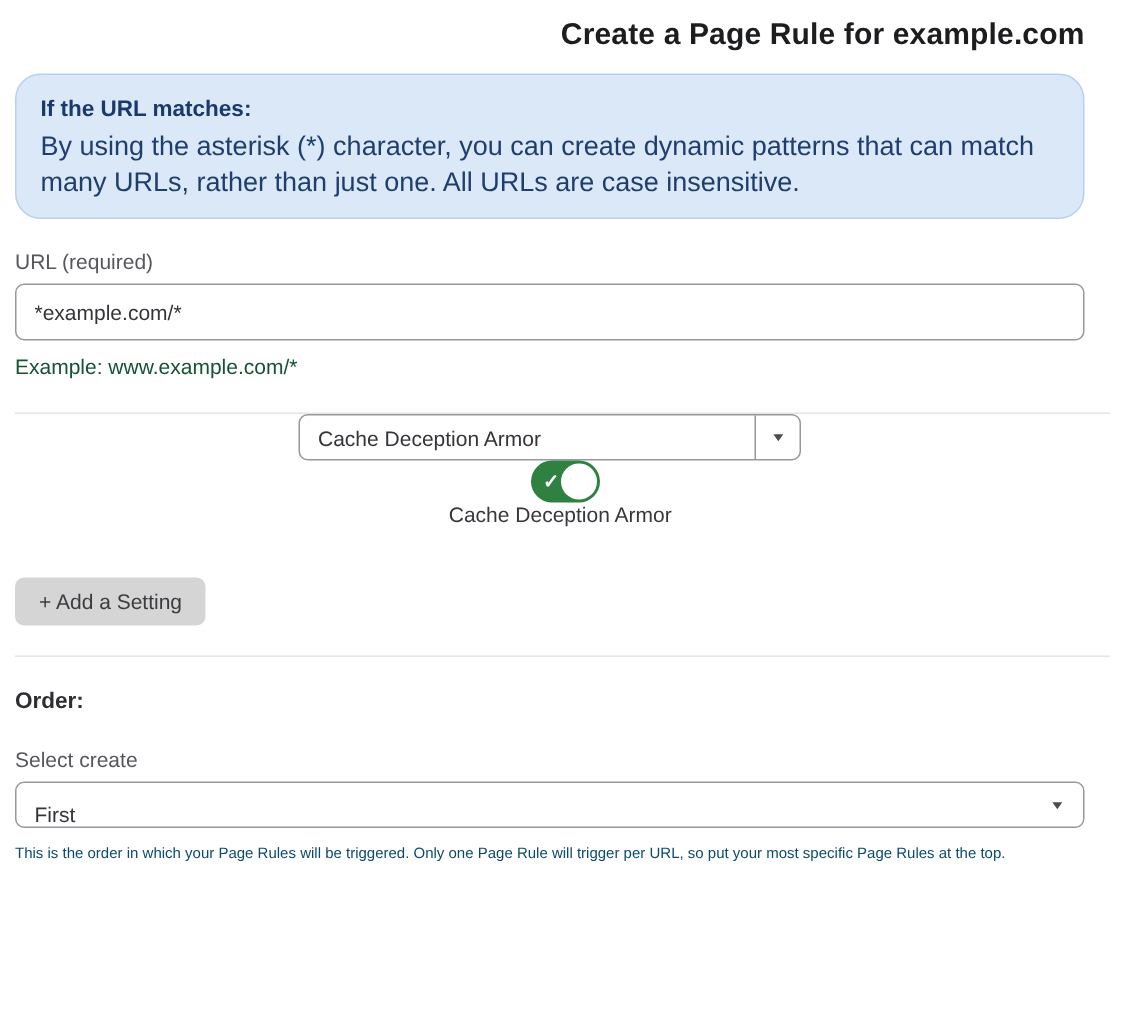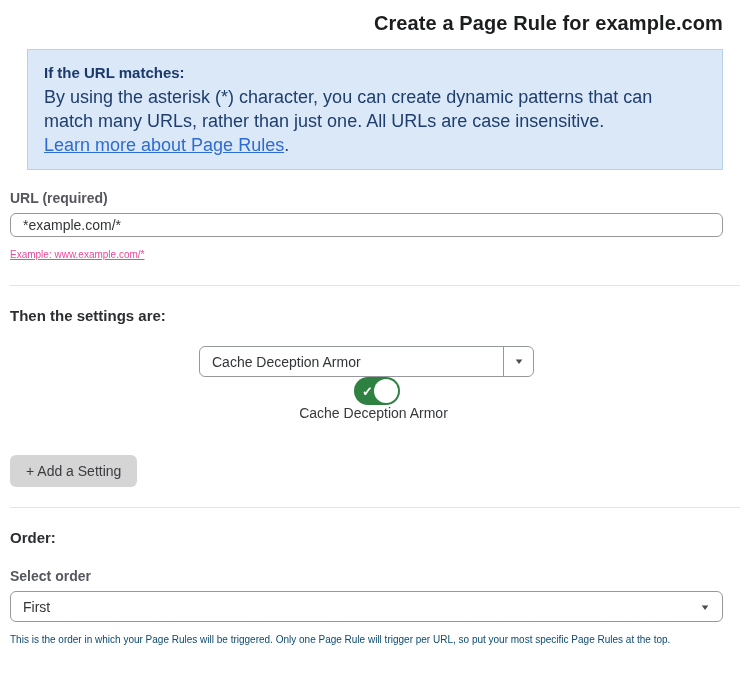--- a/index.html
+++ b/index.html
@@ -6,37 +6,37 @@
   html, body { width: 750px; height: 679px; background: #ffffff; overflow: hidden; }
   body { font-family: "Liberation Sans", sans-serif; color: #333538; }
   .page { padding: 12px 27px 0 10px; }
 
   .page-title {
     font-size: 20px; line-height: 23px; font-weight: bold; color: #1c1d1f;
     margin-bottom: 14px; letter-spacing: 0.1px; text-align: right;
   }
 
   .info-box {
-    background: #dae8f8; border: 1px solid #b6d0ee; border-radius: 0;
-    padding: 11px 16px 12px 16px; margin-bottom: 20px; margin-left: 17px;
+    background: #dae8f8; border: 1px solid #b6d0ee; border-radius: 17px;
+    padding: 11px 16px 12px 16px; margin-bottom: 20px;
   }
   .info-heading { font-size: 15px; font-weight: bold; color: #1b3a6b; line-height: 24px; }
   .info-body { font-size: 18px; color: #1f3e6e; line-height: 24px; max-width: 672px; }
   .info-link { color: #2e6bd4; text-decoration: underline; cursor: pointer; }
   .info-link-suffix { color: #1f3e6e; }
 
-  .field-label { font-size: 14px; color: #55575c; margin-bottom: 7px; font-weight: bold; }
+  .field-label { font-size: 14px; color: #55575c; margin-bottom: 7px; }
 
   .text-input {
-    display: block; width: 100%; height: 24px;
+    display: block; width: 100%; height: 38px;
     border: 1px solid #96989d; border-radius: 6px;
     padding: 0 12px; font-size: 14px; color: #333538;
     font-family: "Liberation Sans", sans-serif; background: #ffffff; outline: none;
   }
-  .helper-text { font-size: 10px; color: #ec4899; margin-top: 7px; line-height: 21px; text-decoration: underline; }
+  .helper-text { font-size: 14px; color: #14532d; margin-top: 7px; line-height: 21px; }
 
   .divider { border: none; border-top: 1px solid #e4e4e4; margin: 20px -17px 0 0; }
 
   .section-heading {
     font-size: 15px; font-weight: bold; color: #2c2e32; margin-top: 21px; margin-bottom: 22px;
   }
 
   .setting-row { display: flex; align-items: center; flex-direction: column; }
   .select-composite {
     display: flex; align-items: stretch; width: 335px; height: 31px;
@@ -71,52 +71,48 @@
     height: 32px; padding: 14px 16px; border: none; border-radius: 6px;
     font-family: "Liberation Sans", sans-serif; font-size: 14px; cursor: pointer;
     white-space: nowrap;
   }
   .btn-gray { background: #d5d5d5; color: #3a3c40; }
 
   .add-setting-btn { margin-top: 34px; }
 
   .order-label { margin-top: 22px; }
   .select-full {
-    position: relative; display: flex; align-items: center; width: 100%; height: 31px;
+    position: relative; display: flex; align-items: flex-end; width: 100%; height: 31px;
     border: 1px solid #96989d; border-radius: 6px; background: #ffffff;
     padding: 0 12px; font-size: 14px; color: #333538; cursor: pointer;
   }
   .select-full .caret { position: absolute; right: 13px; top: 50%; transform: translateY(-50%) scaleX(1.4); }
 
   .order-helper { font-size: 10px; color: #0c4a6e; line-height: 23px; margin-top: 6px; }
 </style>
 </head>
 <body>
 
 <div class="page">
 
   <h1 class="page-title">Create a Page Rule for example.com</h1>
 
   <div class="info-box">
     <div class="info-heading">If the URL matches:</div>
     <div class="info-body">
       <span>By using the asterisk (*) character, you can create dynamic patterns that can match many URLs, rather than just one. All URLs are case insensitive.</span>
     </div>
-    <div class="info-body">
-      <a class="info-link">Learn more about Page Rules</a><span class="info-link-suffix">.</span>
-    </div>
   </div>
 
   <div class="field-label">URL (required)</div>
   <input class="text-input" type="text" value="*example.com/*" style="">
   <div class="helper-text">Example: www.example.com/*</div>
 
   <hr class="divider">
 
-  <div class="section-heading">Then the settings are:</div>
 
   <div class="setting-row">
     <div class="select-composite">
       <div class="select-value">Cache Deception Armor</div>
       <div class="select-caret-btn">
         <span class="caret">▼</span>
       </div>
     </div>
     <div class="toggle">
       <span class="toggle-check">✓</span>
@@ -124,21 +120,21 @@
     </div>
     <span class="toggle-label">Cache Deception Armor</span>
   </div>
 
   <button class="btn btn-gray add-setting-btn">+ Add a Setting</button>
 
   <hr class="divider">
 
   <div class="section-heading">Order:</div>
 
-  <div class="field-label order-label">Select order</div>
+  <div class="field-label order-label">Select create</div>
   <div class="select-full">
     <span>First</span>
     <span class="caret">▼</span>
   </div>
   <div class="order-helper">This is the order in which your Page Rules will be triggered. Only one Page Rule will trigger per URL, so put your most specific Page Rules at the top.</div>
 
   
 
   
 

